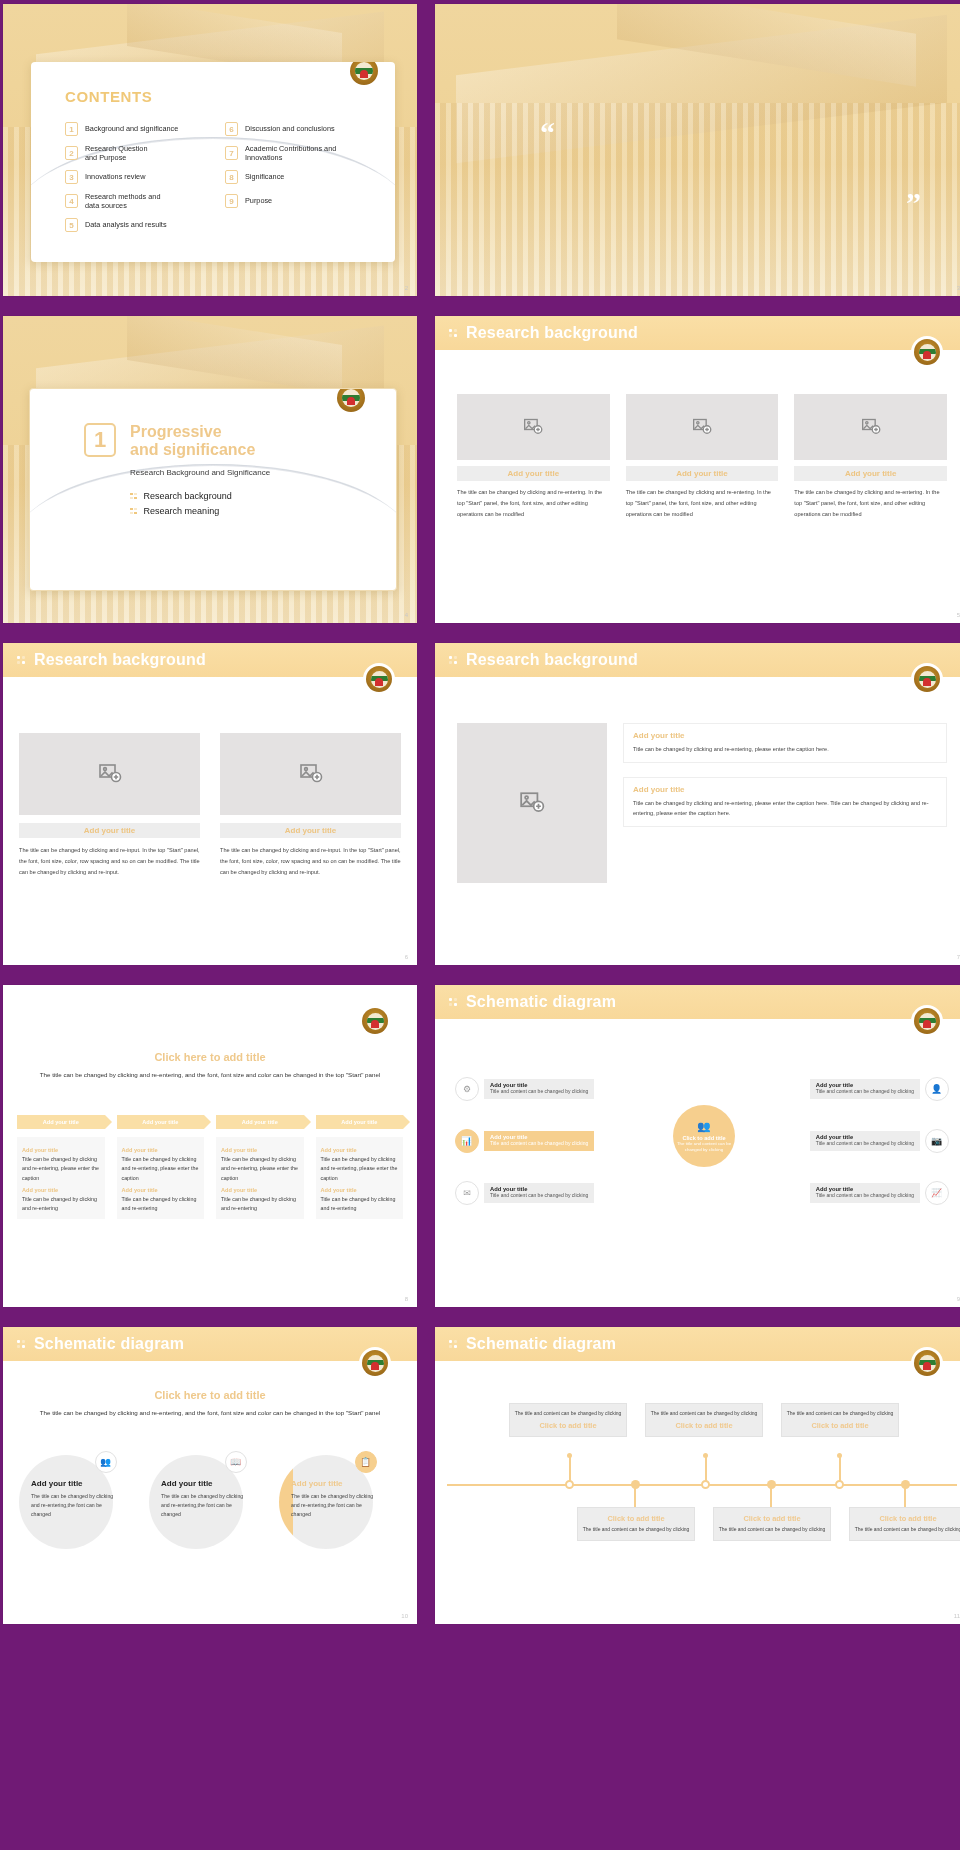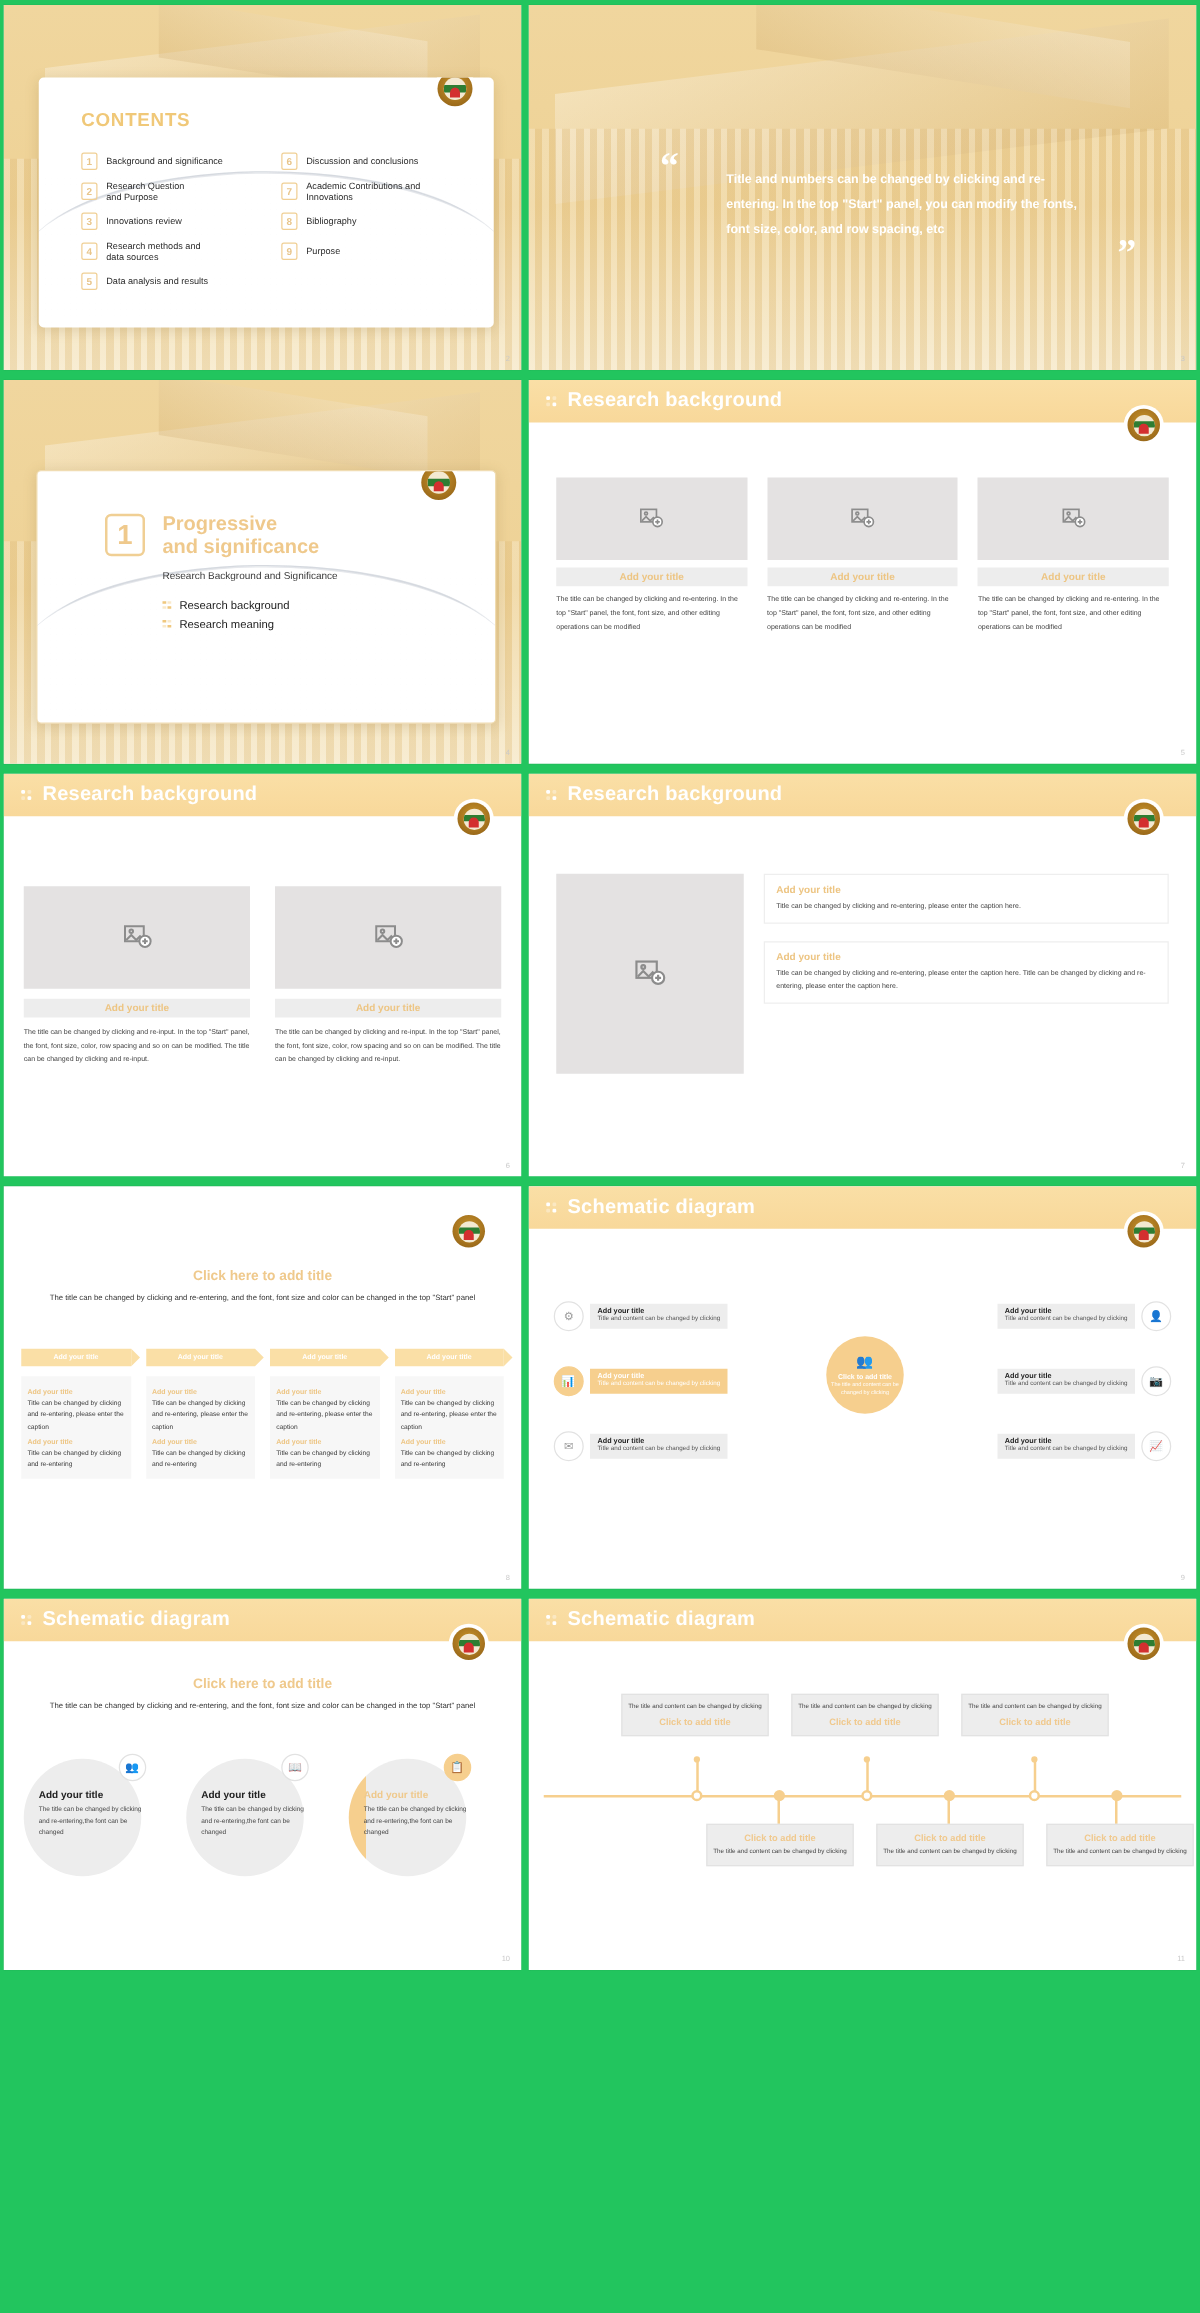--- a/index.html
+++ b/index.html
@@ -9,21 +9,22 @@
     background: #efefef;
     font-family: "Liberation Sans", sans-serif;
     overflow: hidden;
   }
   .grid {
     width: 960px; height: 1850px;
     display: grid;
     grid-template-columns: 420px 540px;
     grid-template-rows: 300px 315px 330px 330px 305px 270px;
     column-gap: 0px; row-gap: 0px;
-    background: #22c55e;
+    background: #701a75;
+    gap: 12px;
   }
   .cell { position: relative; overflow: hidden; padding: 4px 3px; }
   .slide {
     position: relative; width: 100%; height: 100%;
     background: #fff; overflow: hidden;
     box-shadow: 0 0 1px rgba(0,0,0,0.18);
   }
   
   .bar {
     position: absolute; left: 0; top: 0; width: 100%; height: 34px;
@@ -199,21 +200,21 @@
                 <span class="toc-num">6</span>
                 <span class="toc-txt" style="white-space:pre-line">Discussion and conclusions</span>
               </div>
               <div class="toc-item">
                 <span class="toc-num">7</span>
                 <span class="toc-txt" style="white-space:pre-line">Academic Contributions and
 Innovations</span>
               </div>
               <div class="toc-item">
                 <span class="toc-num">8</span>
-                <span class="toc-txt" style="white-space:pre-line">Bibliography</span>
+                <span class="toc-txt" style="white-space:pre-line">Significance</span>
               </div>
               <div class="toc-item">
                 <span class="toc-num">9</span>
                 <span class="toc-txt" style="white-space:pre-line">Purpose</span>
               </div>
             </div>
           </div>
         </div>
         <div class="seal" style="width:34px;height:34px;right:14px;top:-8px;">
           <div class="ring" style="width:28px;height:28px;">
@@ -227,21 +228,20 @@
 
   <div class="cell">
     <div class="slide">
       <div class="photo">
         <div class="roof" style="left:4%;top:14%;width:92%;height:30%;"></div>
         <div class="roof2" style="left:34%;top:2%;width:56%;height:18%;"></div>
         <div class="cols" style="height:66%;"></div>
       </div>
       <div style="position:absolute;left:105px;top:118px;" class="qmark">“</div>
       <div style="position:absolute;right:48px;top:188px;" class="qmark">”</div>
-      <div class="qtext" style="position:absolute;left:158px;top:130px;width:290px;">Title and numbers can be changed by clicking and re-entering. In the top "Start" panel, you can modify the fonts, font size, color, and row spacing, etc</div>
       <div class="pagenum">3</div>
     </div>
   </div>
 
   <div class="cell">
     <div class="slide">
       <div class="photo">
         <div class="roof"></div>
         <div class="roof2"></div>
         <div class="cols"></div>

